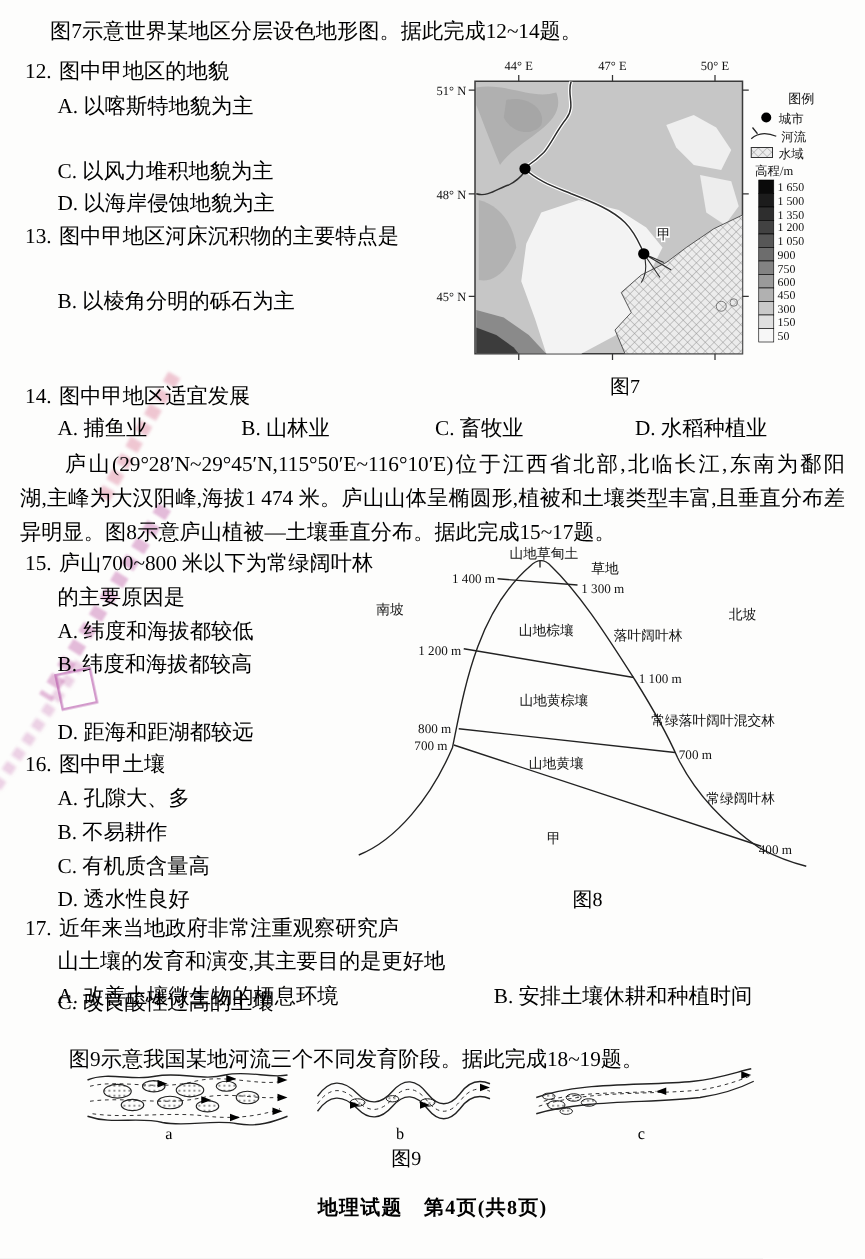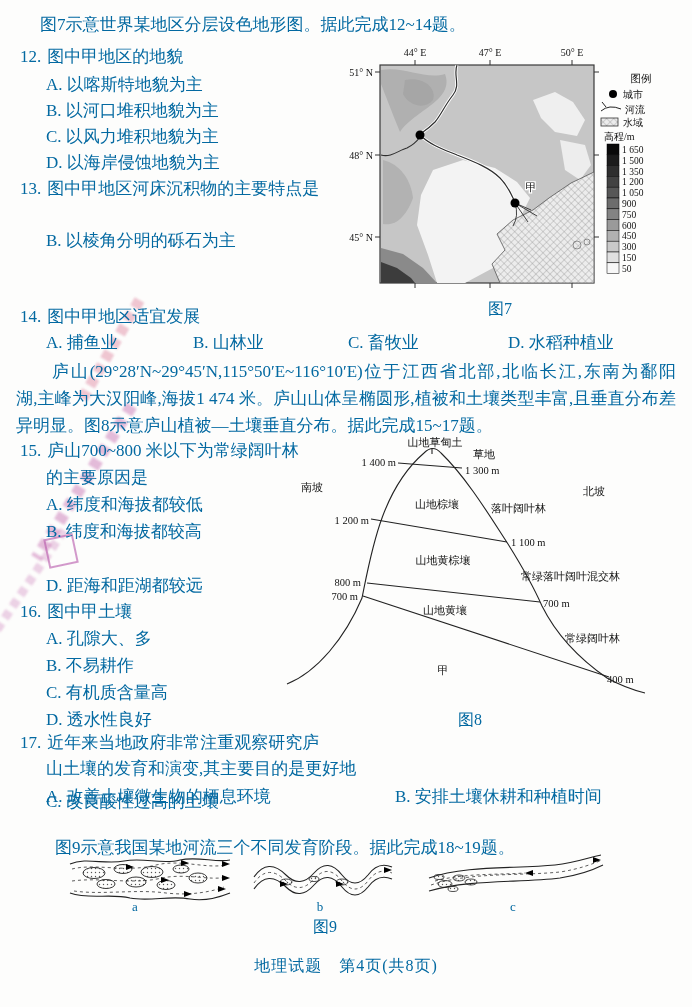--- a/index.html
+++ b/index.html
@@ -1,24 +1,24 @@
 <!DOCTYPE html>
 <html><head>
 <meta charset="utf-8">
 <style>
   html,body{margin:0;padding:0;background:#e9e9e9;}
   #page{position:relative;width:692px;height:1007px;background:#fdfdfc;overflow:hidden;
-        font-family:"Liberation Serif","DejaVu Serif",serif;color:#0369a1;}
+        font-family:"Liberation Serif","DejaVu Serif",serif;color:#000000;}
   .t{position:absolute;font-size:17px;line-height:1.2;white-space:nowrap;}
   .jline{white-space:normal;text-align:justify;text-align-last:justify;}
   .num{margin-right:6px;font-family:Liberation Serif, serif;}
   .cap{position:absolute;font-size:16px;text-align:center;}
   svg{position:absolute;overflow:visible;}
   svg text{font-family:"Liberation Serif","DejaVu Serif",serif;fill:#111;}
-  .footer{position:absolute;left:0;top:956px;width:692px;text-align:center;font-size:16px;letter-spacing:1px;}
+  .footer{position:absolute;left:0;top:956px;width:692px;text-align:center;font-size:16px;letter-spacing:1px;font-weight:bold;}
   
   .wm{position:absolute;pointer-events:none;}
   .wm-seal{left:46px;top:536px;width:26px;height:26px;border:2.5px solid rgba(182,86,170,.6);transform:rotate(-12deg);filter:blur(.4px);}
   .wm-streak1{left:78px;top:392px;width:12px;height:180px;background:repeating-linear-gradient(rgba(186,80,160,.38) 0 9px,rgba(186,80,160,0) 9px 16px);transform:rotate(32deg);filter:blur(1px);}
   .wm-streak2{left:104px;top:292px;width:11px;height:120px;background:repeating-linear-gradient(rgba(205,70,110,.30) 0 9px,rgba(205,70,110,0) 9px 15px);transform:rotate(30deg);filter:blur(1.2px);}
   .wm-streak3{left:26px;top:520px;width:9px;height:120px;background:repeating-linear-gradient(rgba(186,80,160,.25) 0 8px,rgba(186,80,160,0) 8px 14px);transform:rotate(34deg);filter:blur(1.2px);}
 </style>
 </head>
 <body>
 
@@ -26,21 +26,20 @@
 
   <div class="wm wm-streak2"></div>
   <div class="wm wm-streak1"></div>
   <div class="wm wm-streak3"></div>
   <div class="wm wm-seal"></div>
 
   <div class="t" style="left:40px;top:15px">图7示意世界某地区分层设色地形图。据此完成12~14题。</div>
 
   <div class="t" style="left:20px;top:47px"><span class="num">12.</span><span>图中甲地区的地貌</span></div>
   <div class="t" style="left:46px;top:75px">A. 以喀斯特地貌为主</div>
-  <div class="t" style="left:46px;top:101px">B. 以河口堆积地貌为主</div>
   <div class="t" style="left:46px;top:127px">C. 以风力堆积地貌为主</div>
   <div class="t" style="left:46px;top:153px">D. 以海岸侵蚀地貌为主</div>
 
   <div class="t" style="left:20px;top:179px"><span class="num">13.</span><span>图中甲地区河床沉积物的主要特点是</span></div>
   <div class="t" style="left:46px;top:231px">B. 以棱角分明的砾石为主</div>
 
   <div class="t" style="left:20px;top:307px"><span class="num">14.</span><span>图中甲地区适宜发展</span></div>
   <div class="t" style="left:46px;top:333px">A. 捕鱼业</div>
   <div class="t" style="left:193px;top:333px">B. 山林业</div>
   <div class="t" style="left:348px;top:333px">C. 畜牧业</div>

